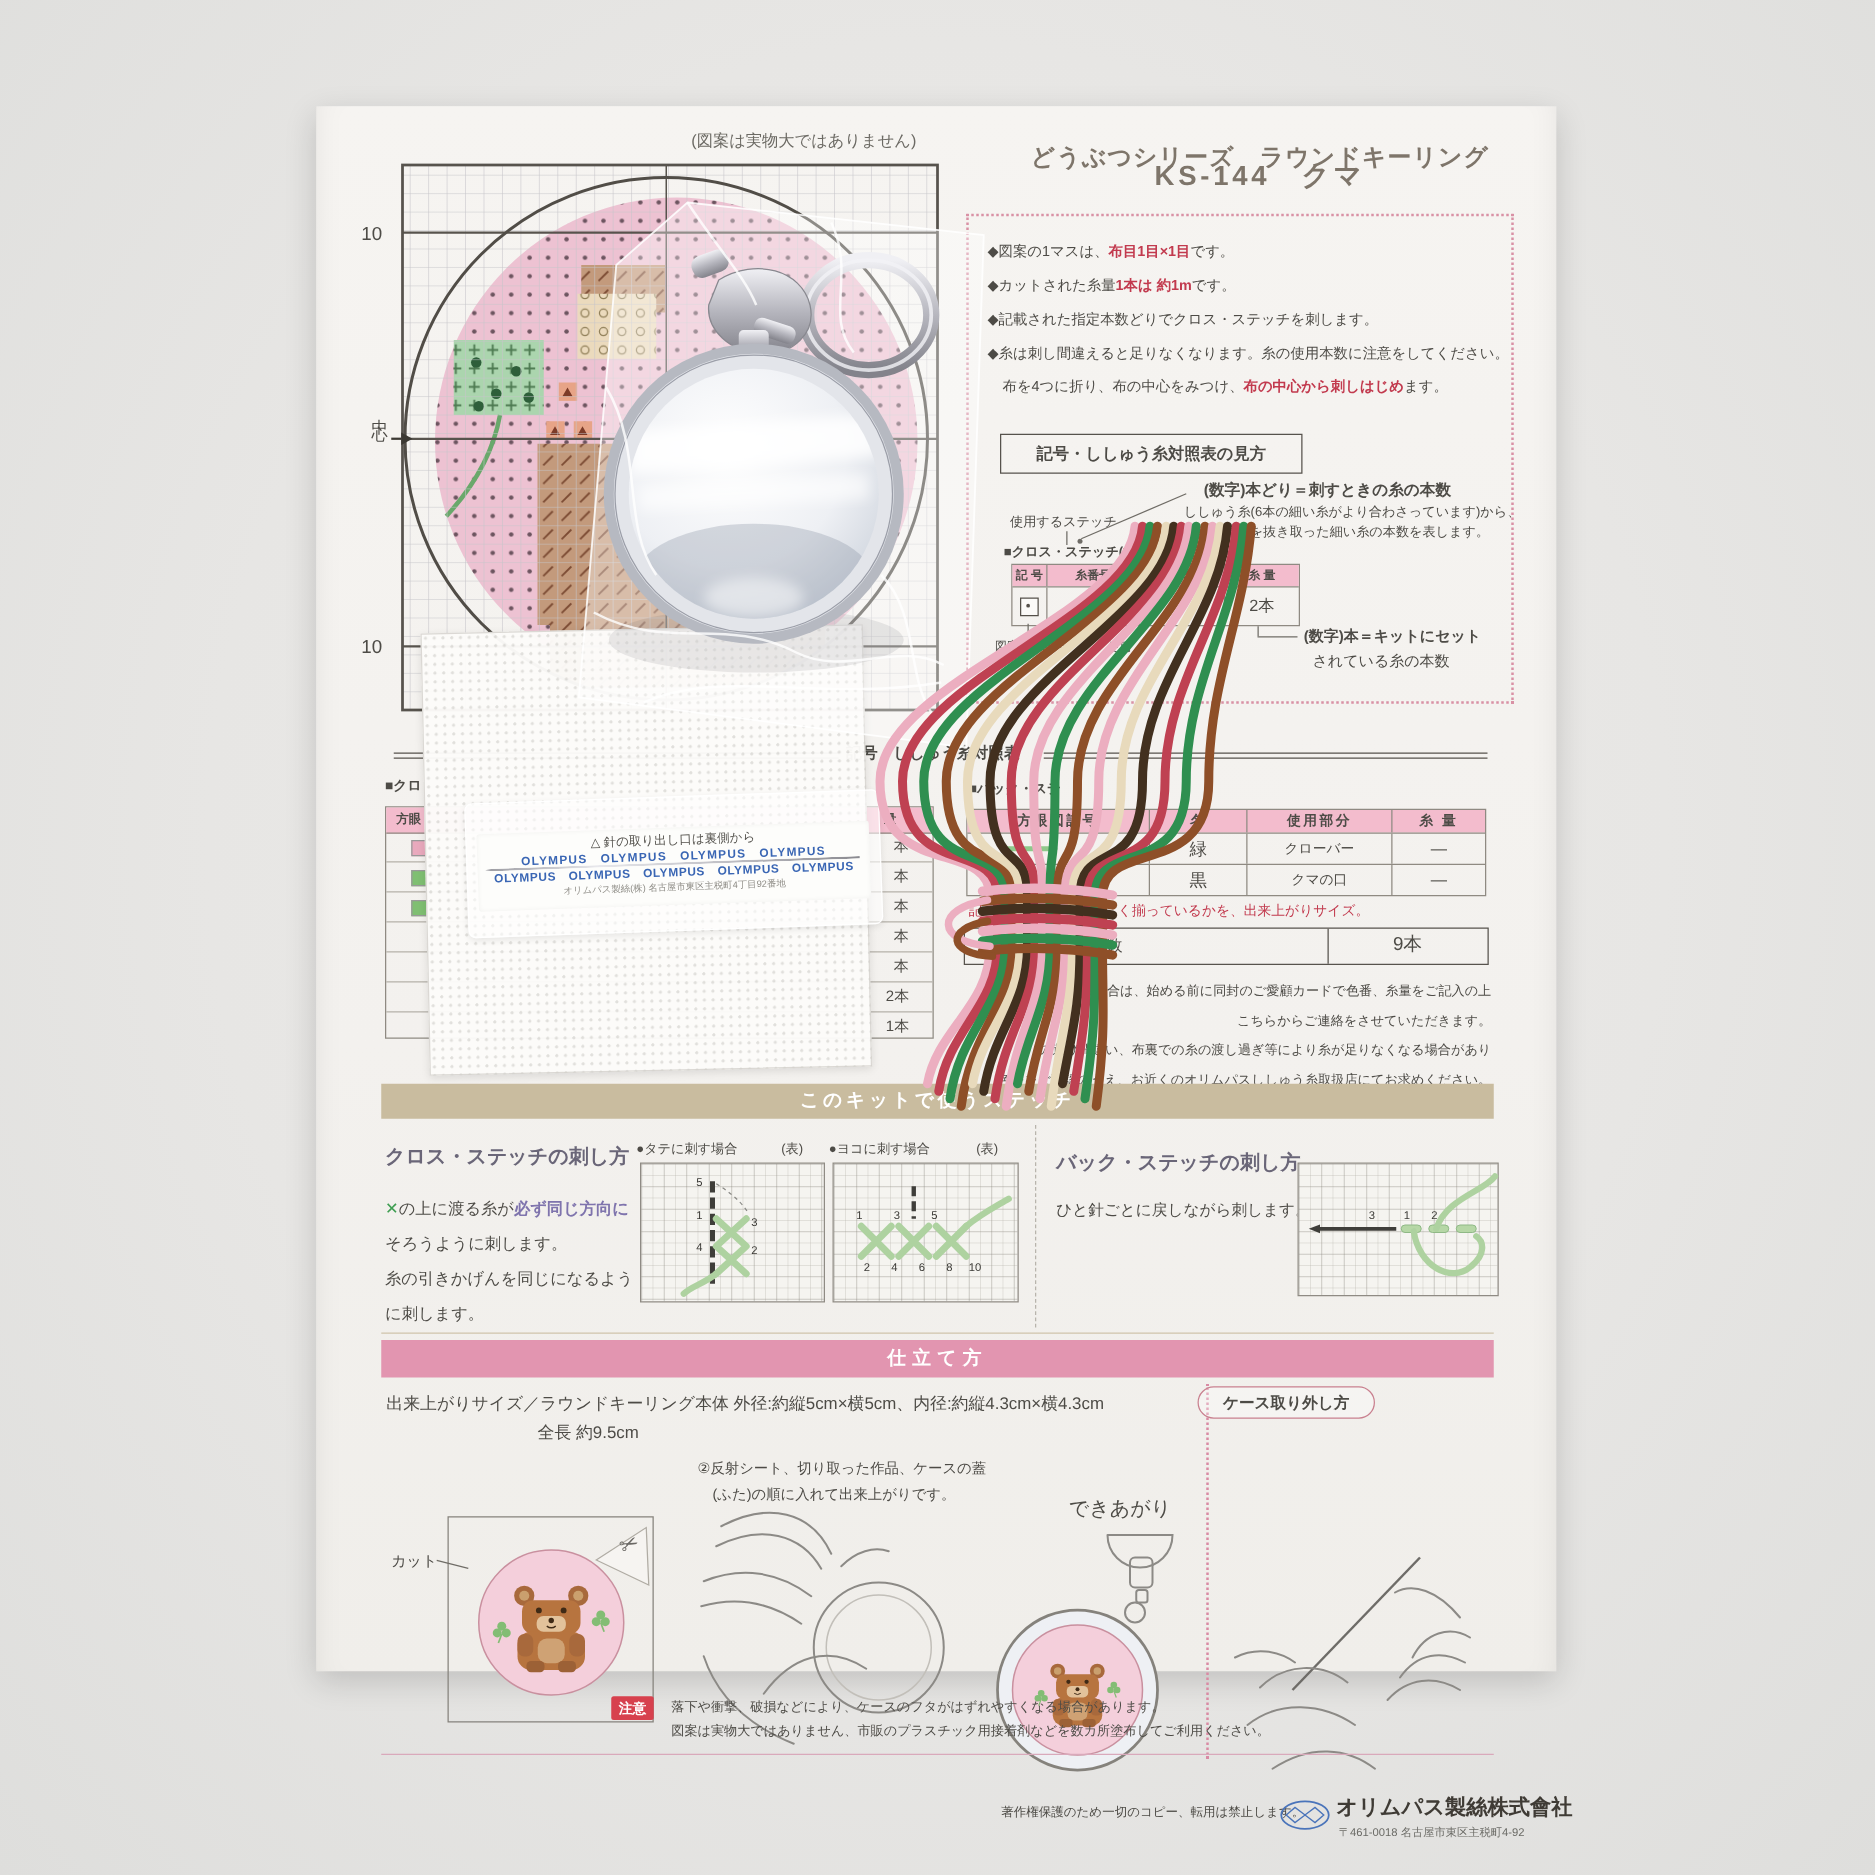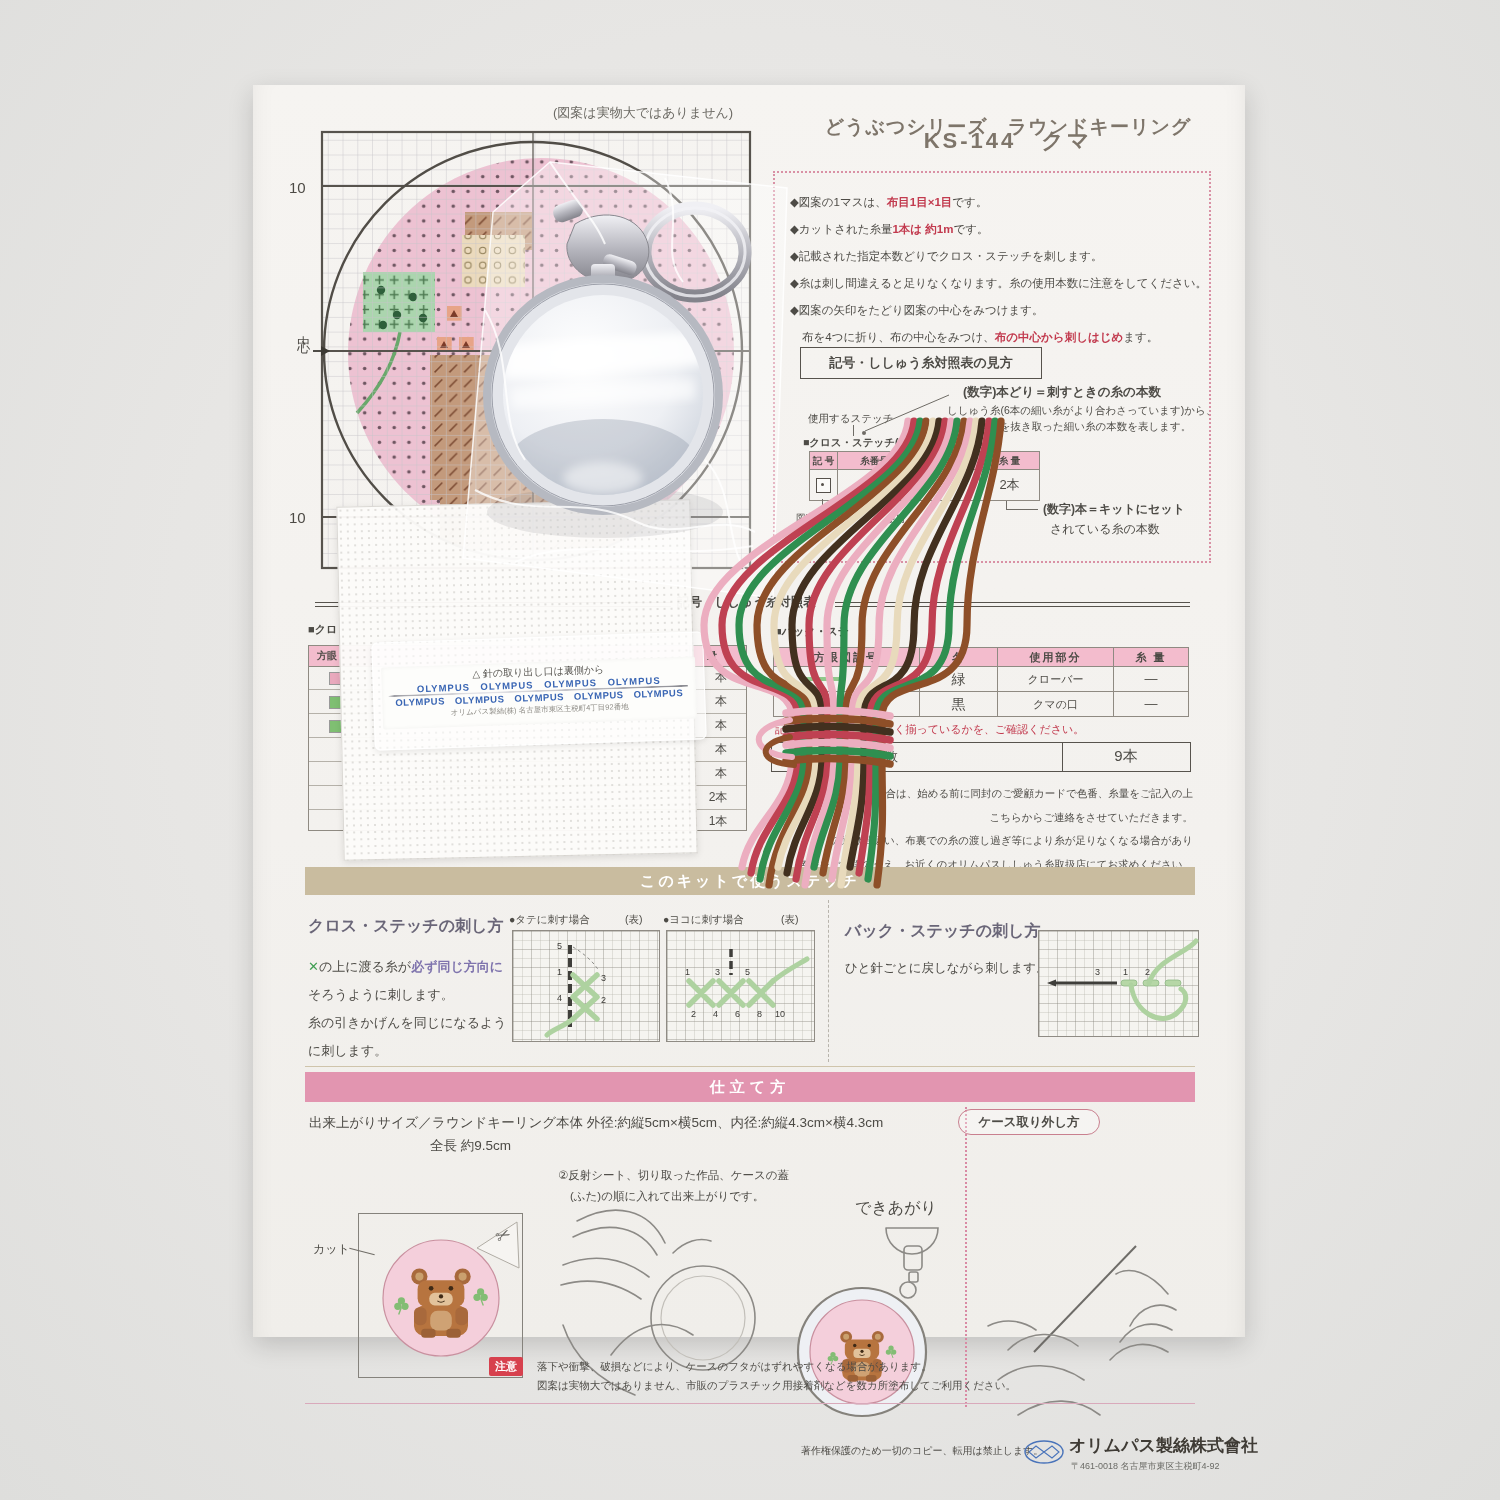--- a/index.html
+++ b/index.html
@@ -151,21 +151,20 @@
     <div class="t b ctr" style="left:520px;top:30px;width:470px;font-size:19px;color:#7e756a;letter-spacing:1px;">どうぶつシリーズ　ラウンドキーリング</div>
     <div class="t b ctr" style="left:520px;top:42px;width:470px;font-size:22px;color:#7e756a;letter-spacing:3px;">KS-144　クマ</div>
 
     <div style="position:absolute;left:520px;top:86px;width:434px;height:388px;border:2px dotted #d991a5;"></div>
 
     <div class="t" style="left:537px;top:104px;font-size:11.5px;line-height:27px;">
       <div><span>◆図案の1マスは、</span><span class="red b">布目1目×1目</span><span>です。</span></div>
       <div><span>◆カットされた糸量</span><span class="red b">1本は 約1m</span><span>です。</span></div>
       <div>◆記載された指定本数どりでクロス・ステッチを刺します。</div>
       <div>◆糸は刺し間違えると足りなくなります。糸の使用本数に注意をしてください。</div>
-      <div>◆図案の矢印をたどり図案の中心をみつけます。</div>
       <div style="padding-left:12px;"><span>布を4つに折り、布の中心をみつけ、</span><span class="red b">布の中心から刺しはじめ</span><span>ます。</span></div>
     </div>
 
     <div class="t b ctr" style="left:547px;top:262px;width:240px;height:30px;line-height:30px;font-size:13px;border:1.5px solid #56524c;">記号・ししゅう糸対照表の見方</div>
 
     <div class="t b" style="left:710px;top:300px;font-size:12.5px;">(数字)本どり＝刺すときの糸の本数</div>
     <div class="t" style="left:694px;top:319px;font-size:10.5px;">ししゅう糸(6本の細い糸がより合わさっています)から、</div>
     <div class="t" style="left:694px;top:335px;font-size:10.5px;">指定の本数を抜き取った細い糸の本数を表します。</div>
     <div class="t" style="left:555px;top:327px;font-size:10.5px;">使用するステッチ</div>
     <div class="leader" style="left:600px;top:340px;width:1px;height:11px;"></div>
@@ -262,21 +261,21 @@
         <div style="width:145px;border-right:1px solid #8f8a82;position:relative;">
             <span style="position:absolute;left:28px;top:10px;width:44px;height:4px;border-radius:2px;background:#4e524a;"></span>
           </div>
         <div style="width:77px;border-right:1px solid #8f8a82;font-size:14px;">黒</div>
         <div style="width:115px;border-right:1px solid #8f8a82;font-size:11px;">クマの口</div>
         <div style="flex:1;font-size:13px;">—</div>
       </div>
     </div>
 
     <div class="t red" style="left:522px;top:638px;font-size:11px;">
-      <span>記載さ</span><span style="display:inline-block;width:86px;"></span><span>く揃っているかを、ご確認ください。</span>
+      <span>記載さ</span><span style="display:inline-block;width:86px;"></span><span>く揃っているかを、出来上がりサイズ。</span>
     </div>
 
     <div style="position:absolute;left:518px;top:657px;width:418px;height:28px;border:1.5px solid #57534d;color:#4d4b46;">
       <div style="position:absolute;left:290px;top:0;bottom:0;width:1px;background:#57534d;"></div>
       <span class="t" style="left:100px;top:6px;font-size:13px;">本数</span>
       <span class="t" style="left:290px;top:4px;width:128px;text-align:center;font-size:15px;">9本</span>
     </div>
 
     <div class="t" style="left:480px;top:697px;width:460px;text-align:right;font-size:10.5px;line-height:23.5px;white-space:normal;">
       <div>がある場合は、始める前に同封のご愛顧カードで色番、糸量をご記入の上</div>

